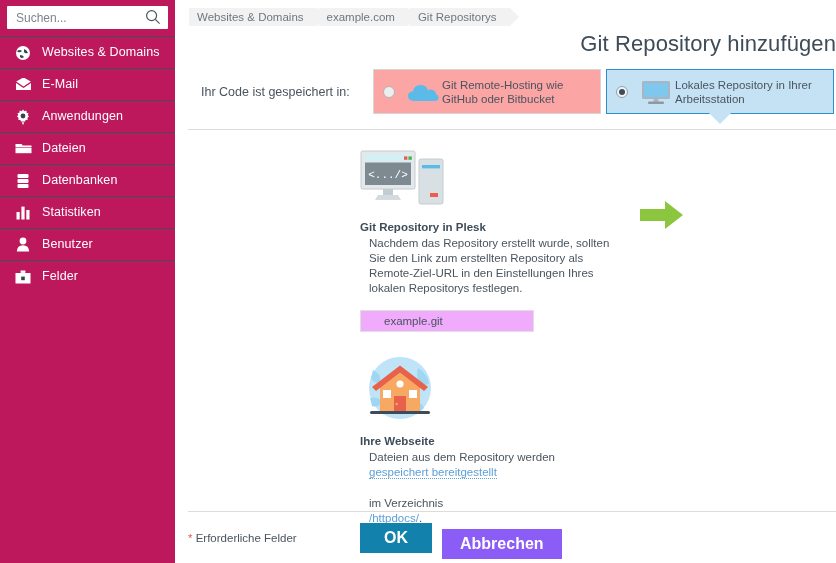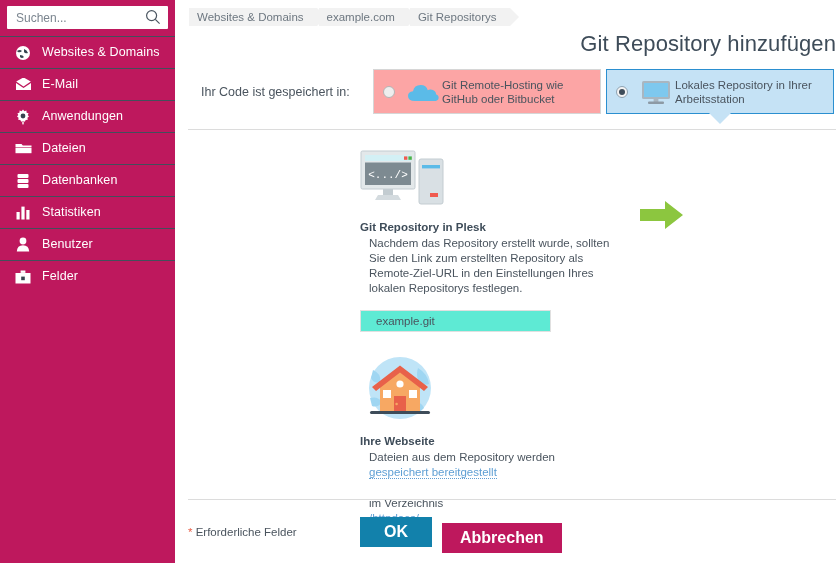--- a/index.html
+++ b/index.html
@@ -142,54 +142,54 @@
   .illus { margin-top: 16px; height: 62px; display: flex; align-items: flex-end; }
   .h-sub {
     font-size: 11.5px; font-weight: bold; color: #3e4c59;
     margin-top: 13px;
   }
   .p-body {
     font-size: 11.5px; color: #4a545e; line-height: 15px;
     margin-top: 3px; width: 250px; margin-left: 9px;
   }
   .readonly-field {
-    margin-top: 14px; width: 191px; height: 22px;
-    background: #5eead4; border: 1px solid #e0e0e0;
-    display: flex; align-items: center; padding-left: 15px;
+    margin-top: 14px; width: 174px; height: 22px;
+    background: #f0abfc; border: 1px solid #e0e0e0;
+    display: flex; align-items: center; padding-left: 23px;
     font-size: 11.5px; color: #4a545e;
   }
   .globe-illus { margin-top: 22px; height: 68px; display: flex; align-items: flex-end; }
   .link {
     color: #5e9fd4; font-size: 11.5px;
     border-bottom: 1px dotted #5e9fd4; cursor: pointer;
     text-decoration: none; display: inline;
   }
   .spacer-line { height: 13px; }
 
   .green-arrow {
     position: absolute; left: 465px; top: 53px;
   }
 
   
   .footer {
     position: absolute; left: 0; right: 0; bottom: 0;
-    height: 64px; border-top: 1px solid #dcdcdc;
+    height: 52px; border-top: 1px solid #dcdcdc;
     margin-left: 13px;
     display: flex; align-items: center;
   }
   .req-note { font-size: 11.5px; color: #4a545e; width: 172px; flex: 0 0 172px; }
   .req-star { color: #e8614a; }
   .btn {
     height: 30px; border: 0; cursor: pointer;
     font-family: "Liberation Sans", sans-serif;
     font-size: 16px; font-weight: bold; color: #ffffff;
     padding: 0 18px; min-width: 72px; text-align: center;
   }
   .btn-ok { background: #1281ab; margin-right: 10px; }
-  .btn-cancel { background: #be185d; margin-top: 12px; }
+  .btn-cancel { background: #8b5cf6; margin-top: 12px; }
 </style>
 </head>
 <body>
 
 <div class="app">
 
   <aside class="sidebar">
     <div class="search-wrap">
       <div class="search-box">
         <input class="search-input" type="text" placeholder="Suchen..." style="">

